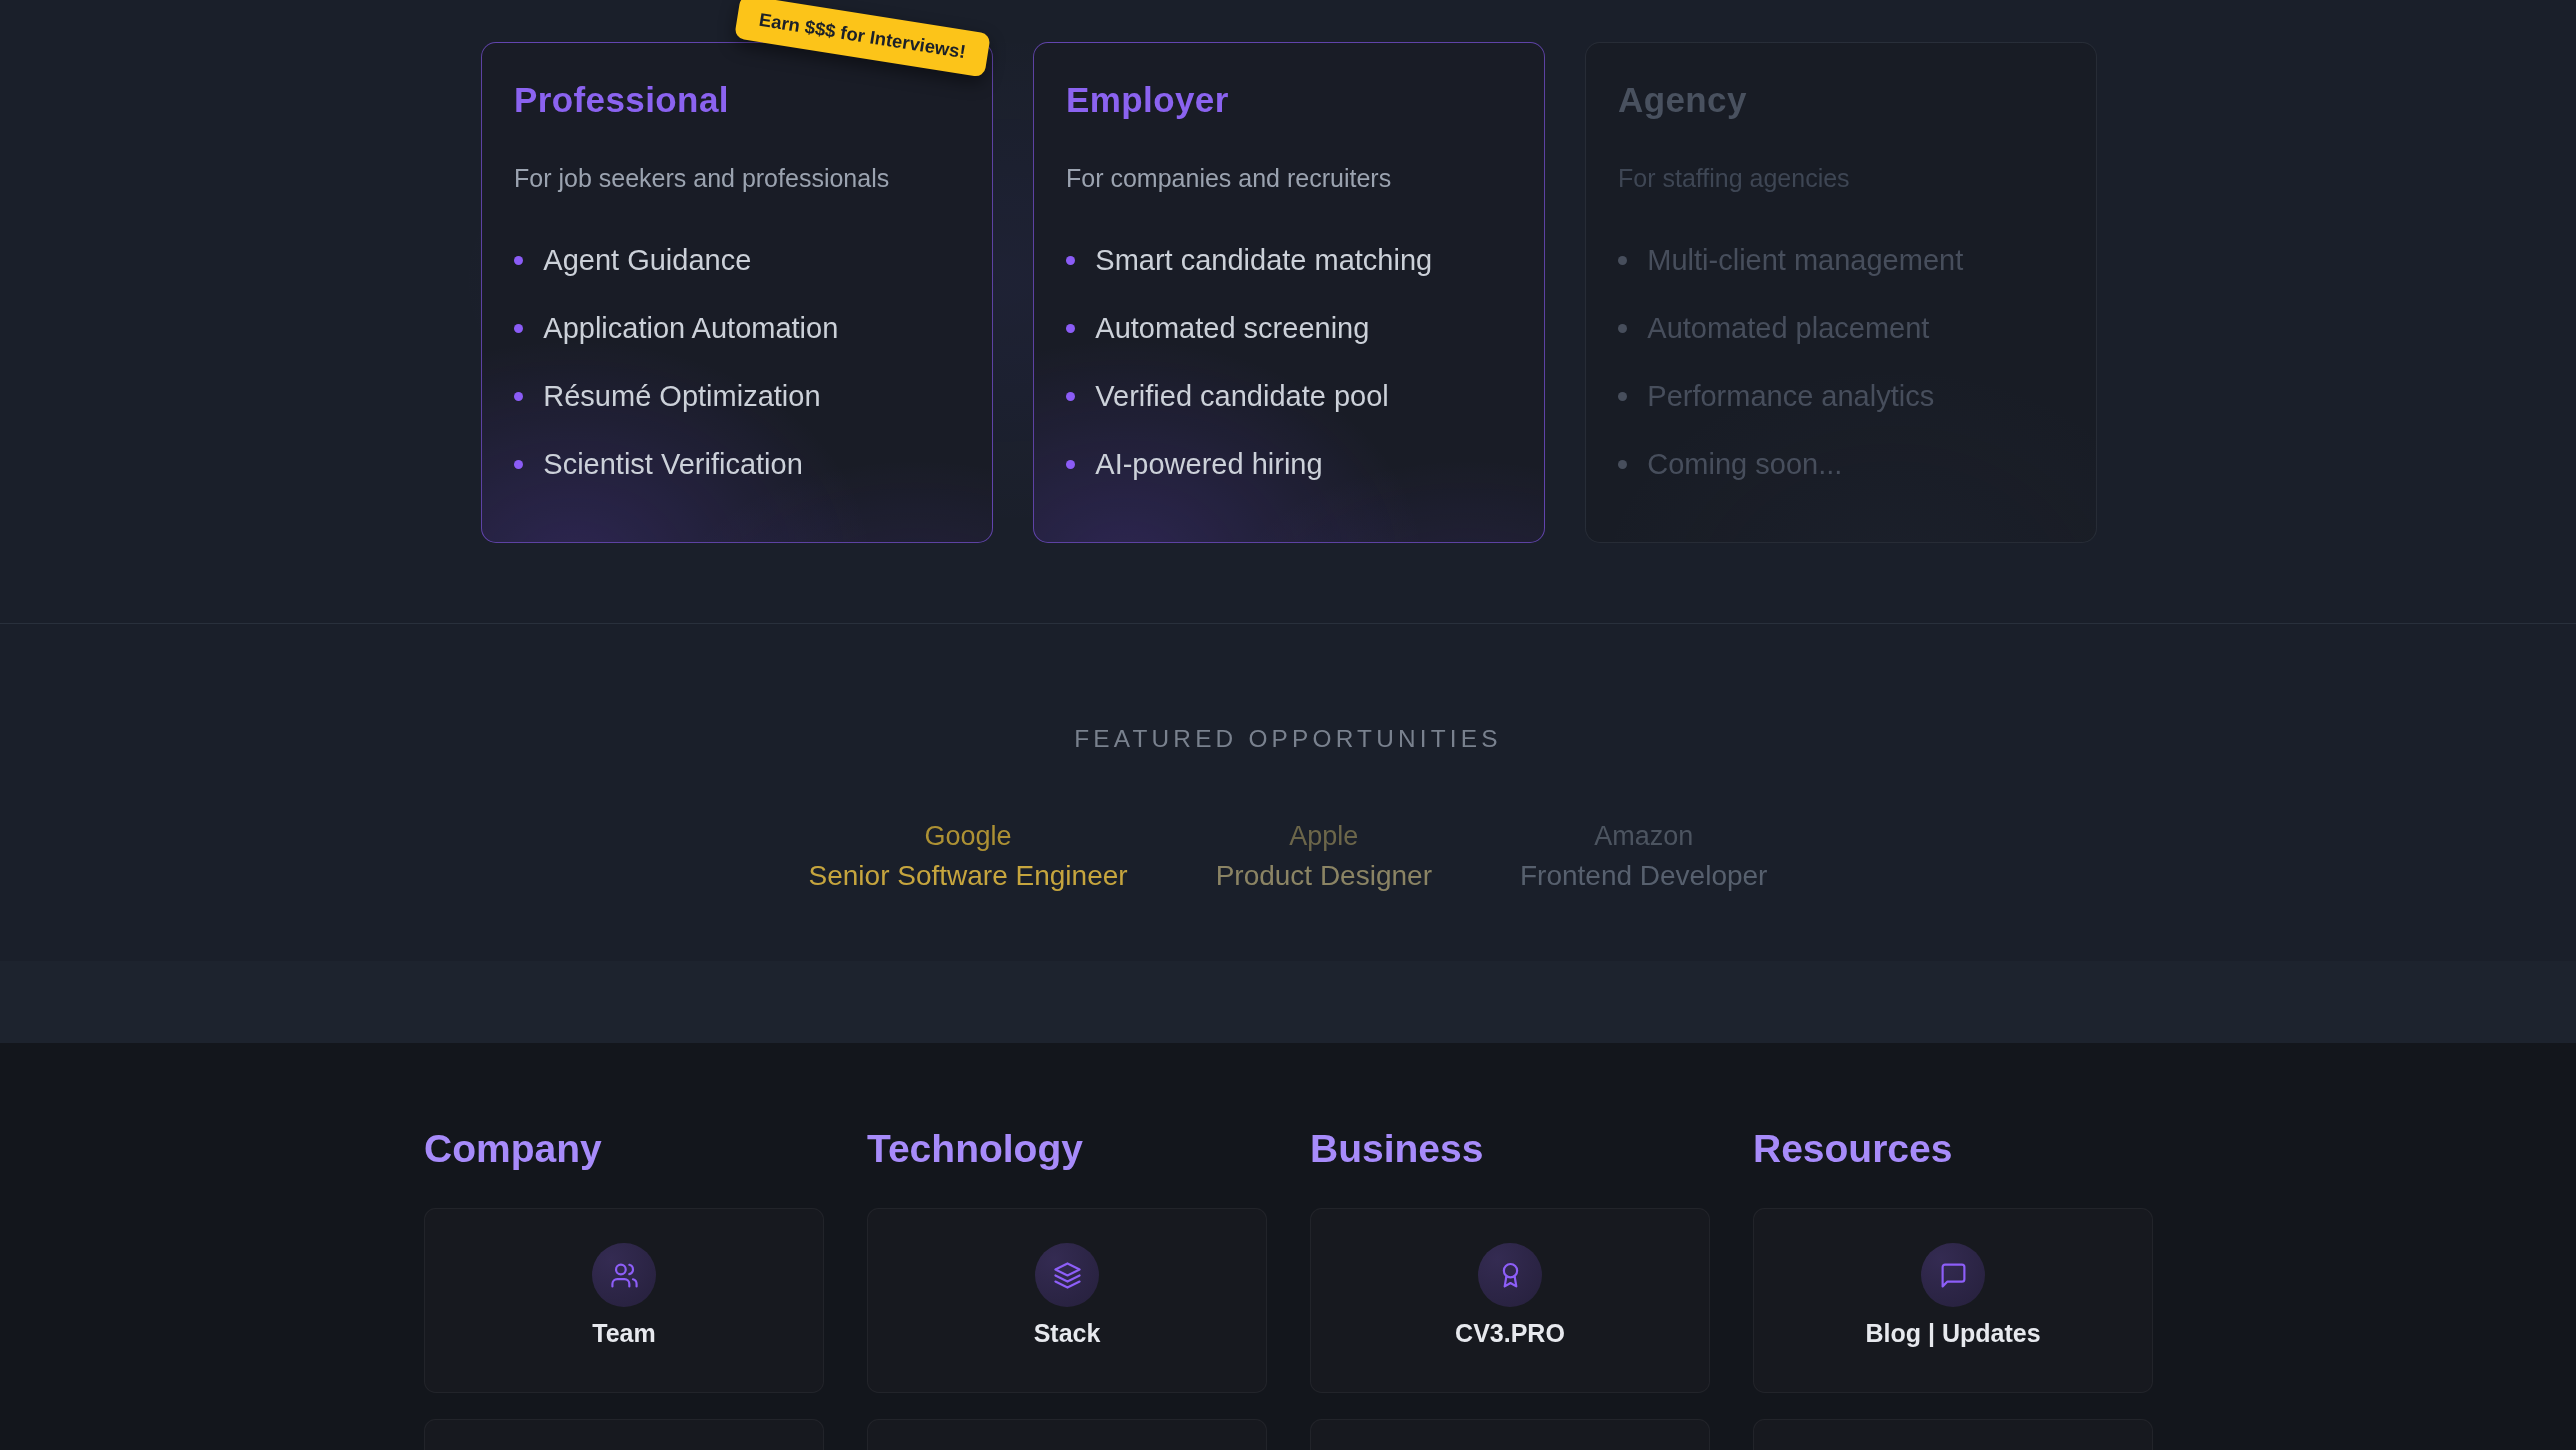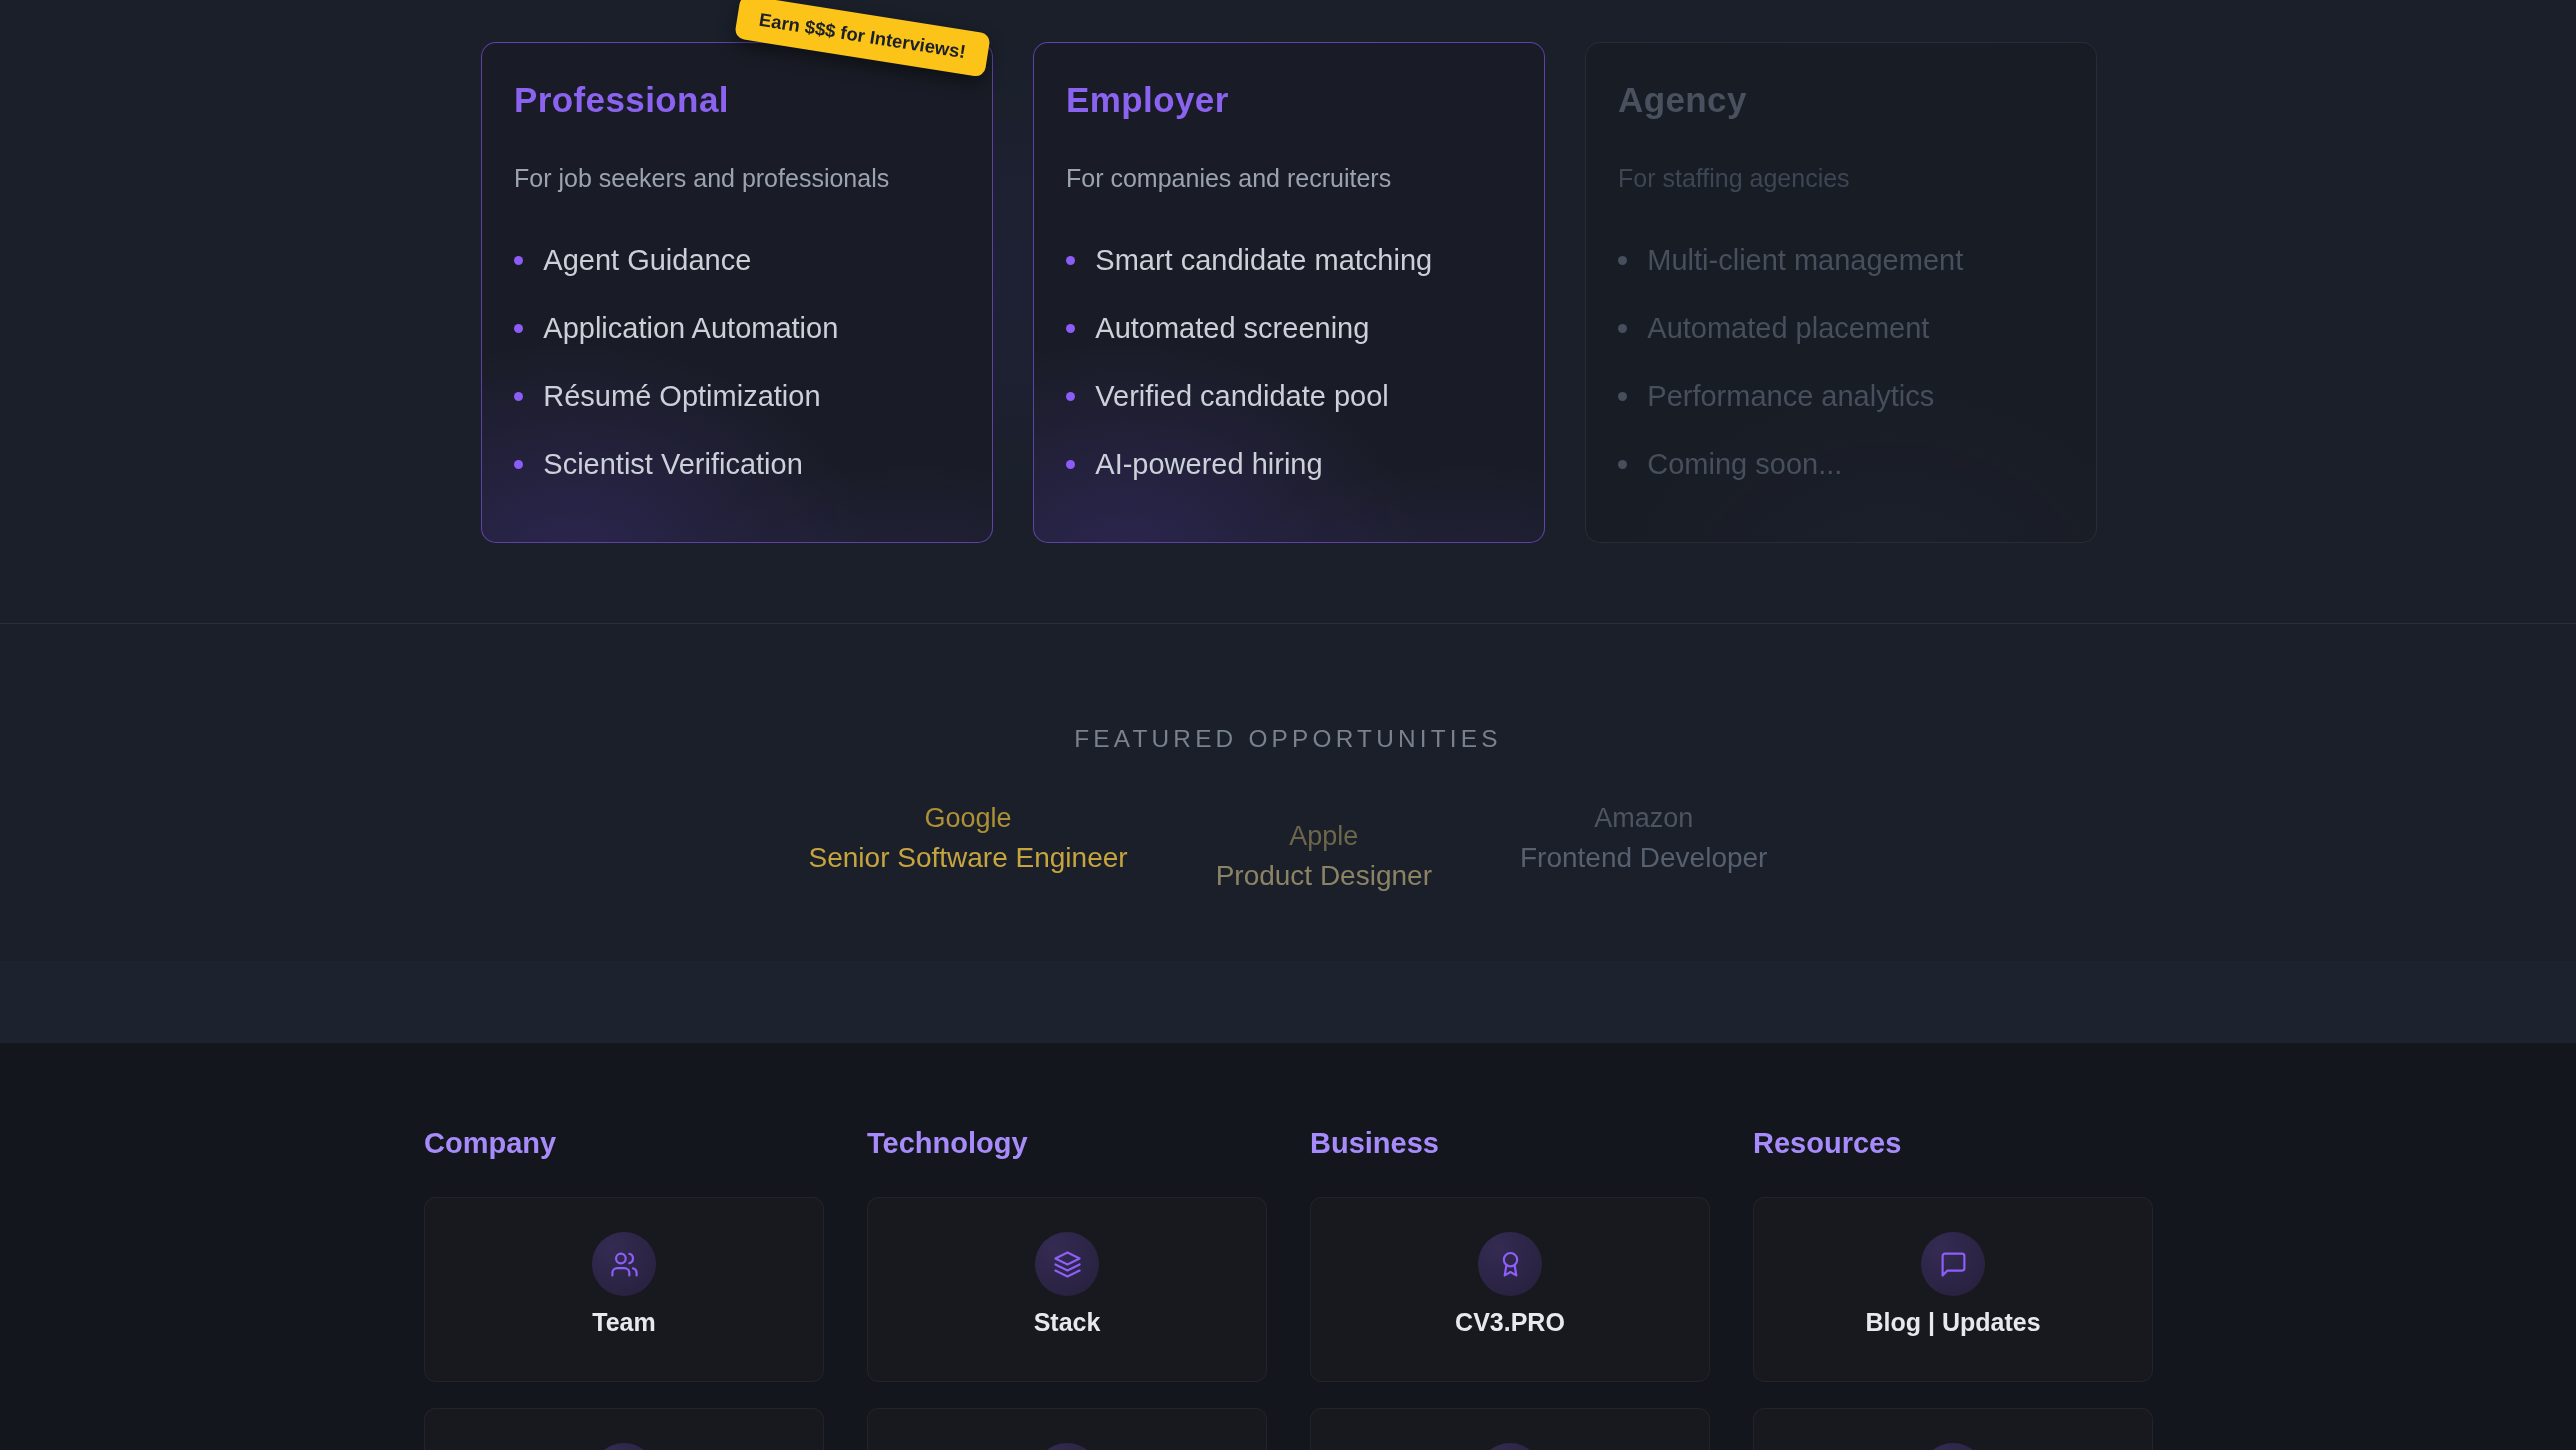--- a/index.html
+++ b/index.html
@@ -62,21 +62,21 @@
   
   .featured {
     position:absolute; top:624px; left:0; right:0; height:338px;
     border-bottom:0.8px solid rgba(148,163,184,.13);
     text-align:center;
   }
   .featured h2 {
     padding-top:101px; font-size:24.4px; font-weight:normal;
     color:#79818e; letter-spacing:4.2px;
   }
-  .jobs { display:flex; justify-content:center; align-items:center; gap:88px; margin-top:32px; }
+  .jobs { display:flex; justify-content:center; align-items:flex-end; gap:88px; margin-top:32px; }
   .job .company { font-size:27px; }
   .job .role { font-size:28px; margin-top:8.4px; }
   .job:nth-child(1) .company { color:#ad9134; }
   .job:nth-child(1) .role    { color:#c6a53e; }
   .job:nth-child(2) .company { color:#6c664a;margin-top:36px; }
   .job:nth-child(2) .role    { color:#8b8464; }
   .job:nth-child(3) .company { color:#4c5460; }
   .job:nth-child(3) .role    { color:#57606e; }
   .job:nth-child(4) .company { color:#4c5460; }
   .job:nth-child(4) .role    { color:#646e7d; }
@@ -90,21 +90,21 @@
   
   .footer {
     position:absolute; top:1043px; left:0; right:0; bottom:0;
     background:#13161c;
   }
   .footer-grid {
     width:1728px; margin:0 auto; padding-top:84px;
     display:flex; gap:43px;
   }
   .fcol { width:400px; }
-  .fcol h4 { font-size:29px; font-weight:bold; color:#a78bfa; margin-bottom:37px; }
+  .fcol h4 { font-size:39px; font-weight:bold; color:#a78bfa; margin-bottom:37px; }
   .fcard {
     display:flex; flex-direction:column; align-items:center;
     width:400px; height:185px; border-radius:11.8px;
     background:#17191f; border:0.8px solid rgba(255,255,255,.05);
     padding-top:34px; cursor:pointer;
   }
   .fcard + .fcard { margin-top:26px; }
   .icircle {
     width:64px; height:64px; border-radius:50%; flex:none;
     background:radial-gradient(120% 120% at 30% 25%, #342b52, #231e38);

